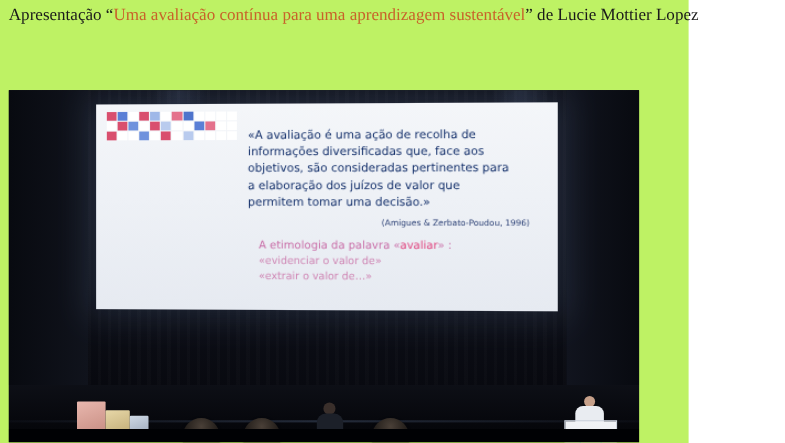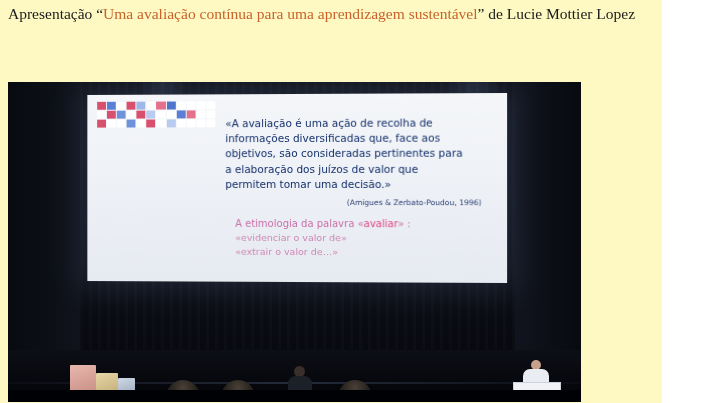--- a/index.html
+++ b/index.html
@@ -10,22 +10,21 @@
   body {
     width: 714px;
     height: 403px;
     font-family: "Liberation Serif", serif;
     overflow: hidden;
   }
   .page {
     position: relative;
     width: 626px;
     height: 403px;
-    background: #fef9c3;
-    padding-left: 36px;
+    background: #bef264;
   }
   .caption {
     position: absolute;
     left: 8px;
     top: 4px;
     width: 700px;
     font-family: "Liberation Serif", serif;
     font-size: 15.5px;
     color: #1a1a1a;
     line-height: 1.35;

